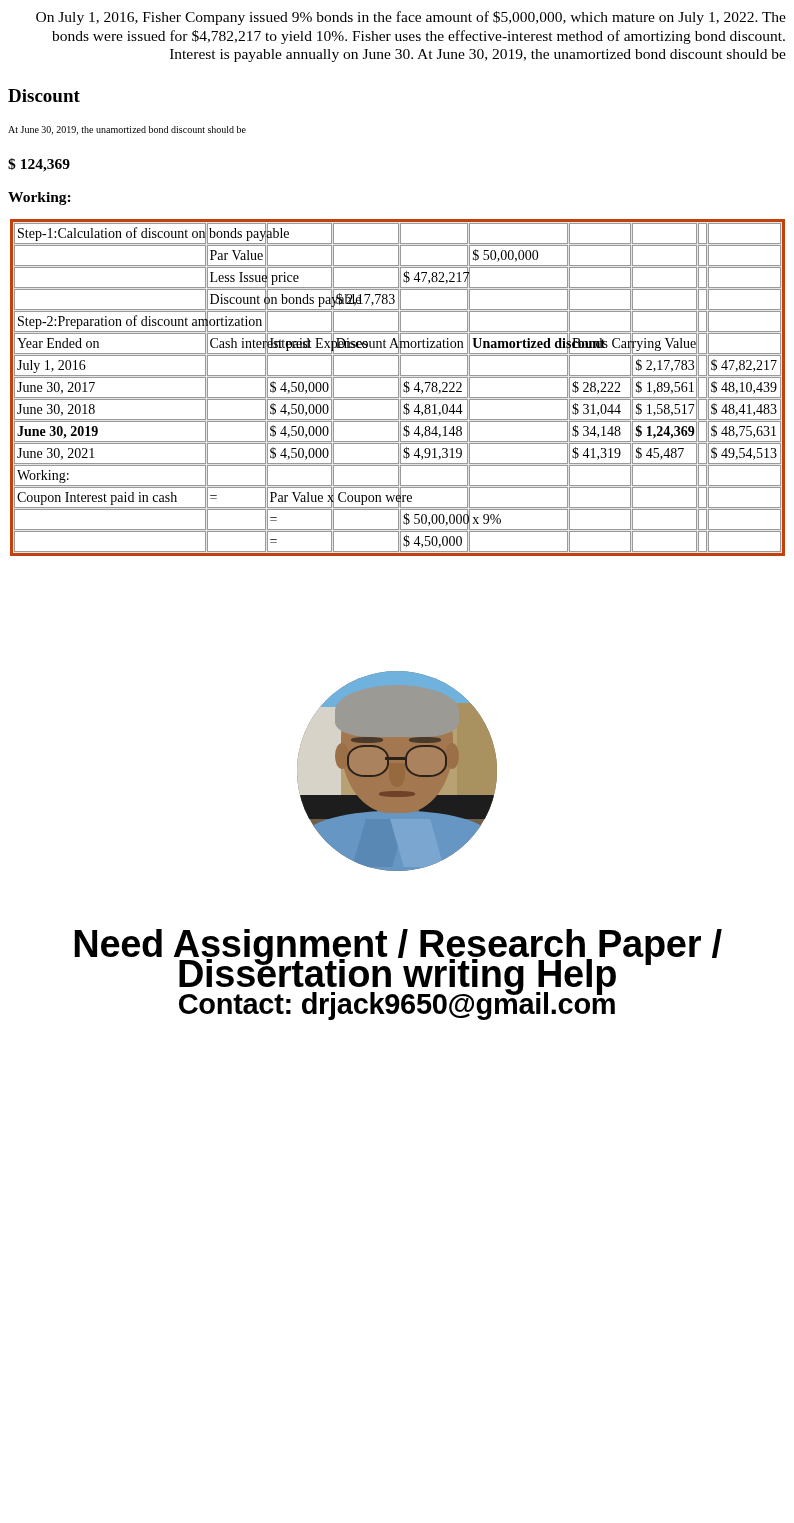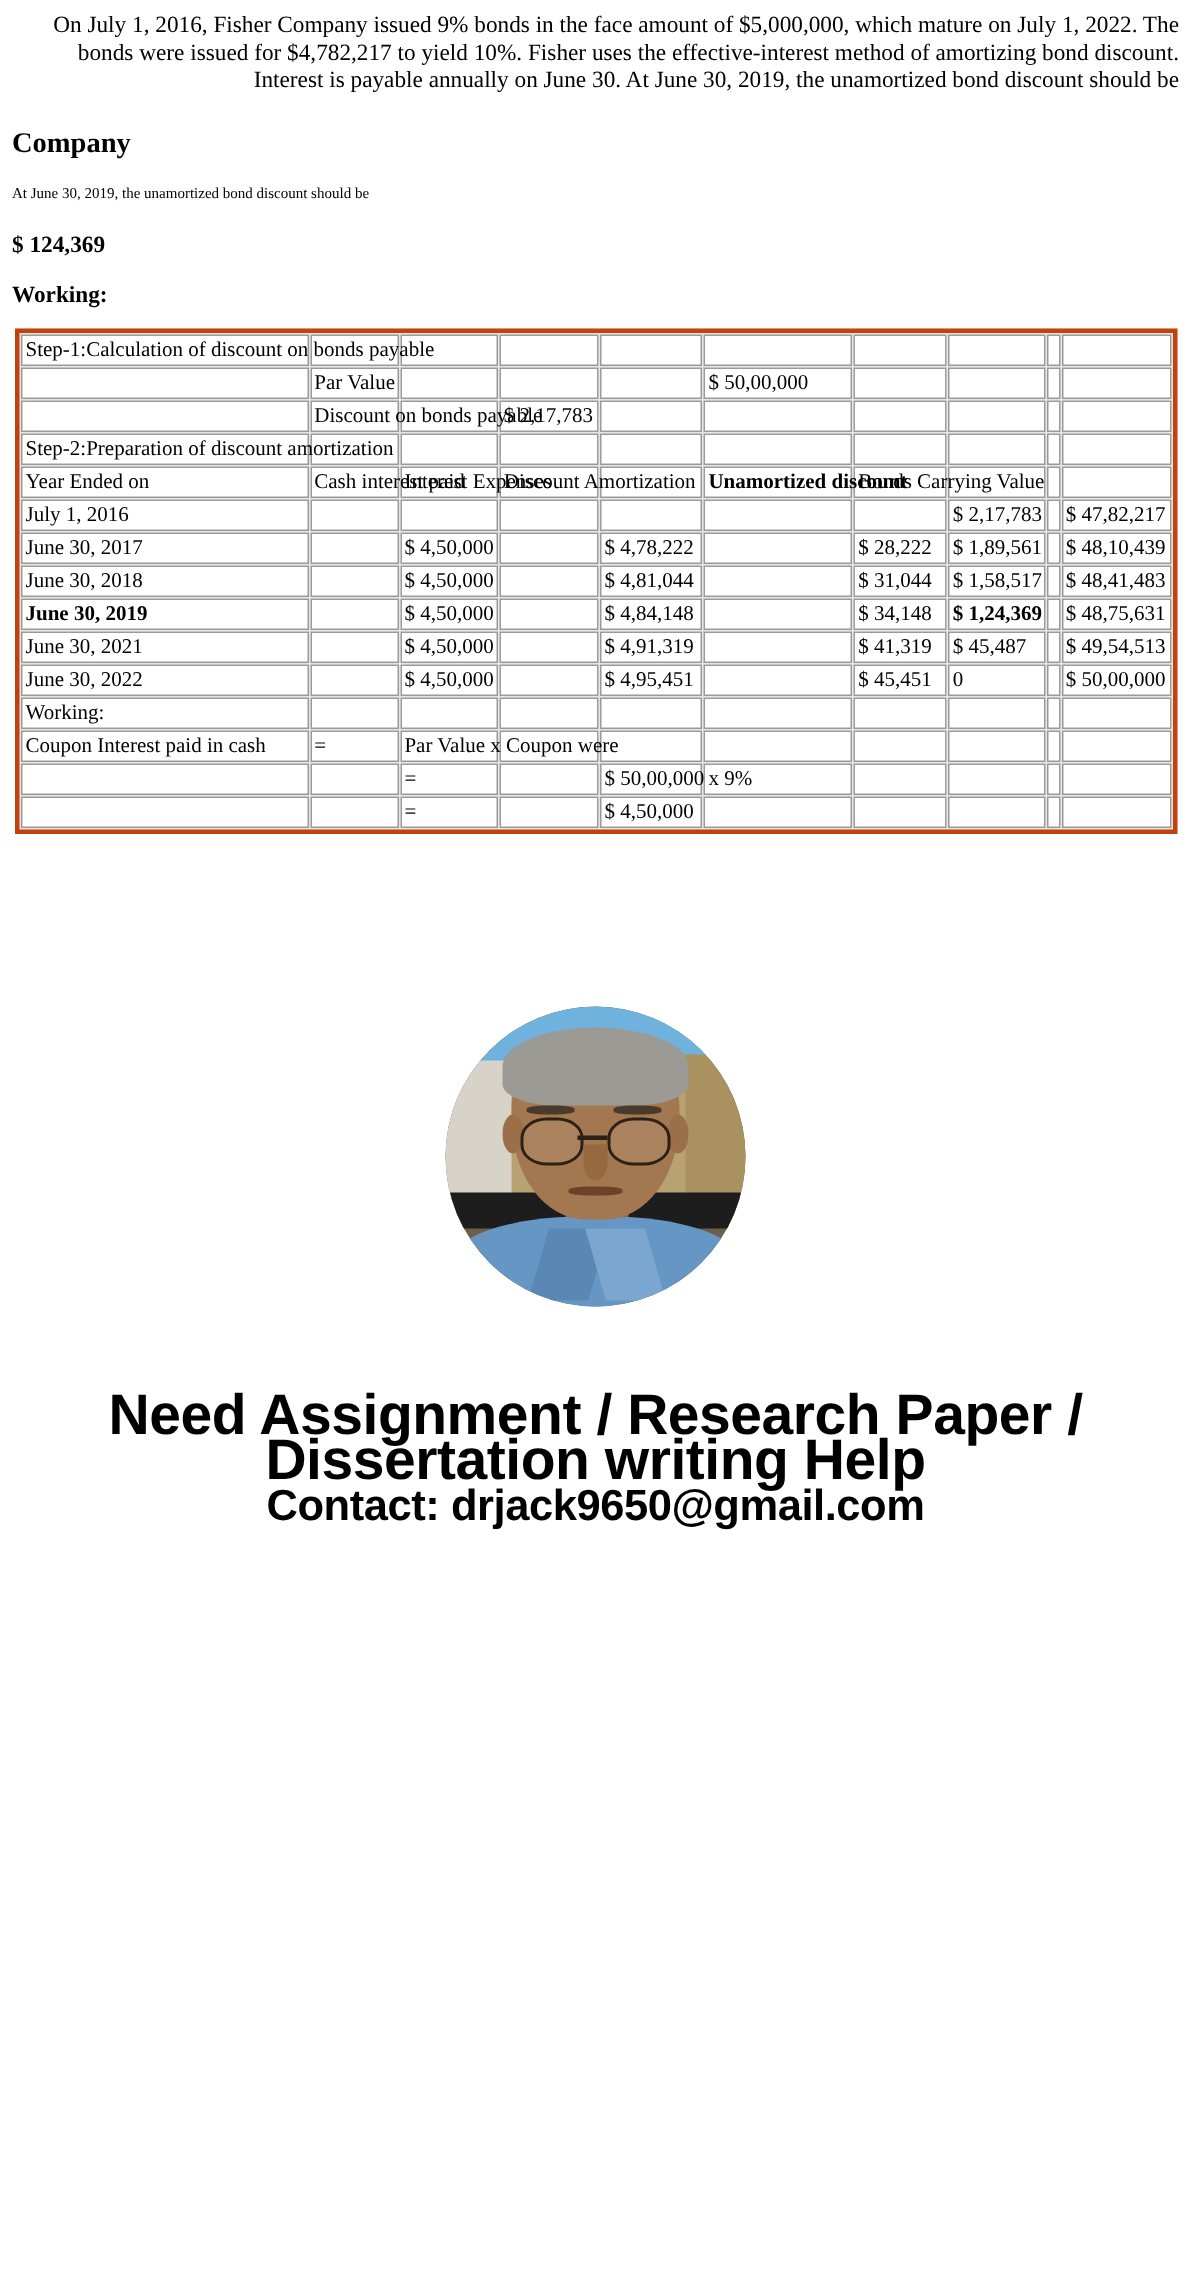--- a/index.html
+++ b/index.html
@@ -203,21 +203,21 @@
     letter-spacing: -0.3px;
   }
 </style>
 </head>
 <body>
 
 <div class="page">
 
   <p class="question">On July 1, 2016, Fisher Company issued 9% bonds in the face amount of $5,000,000, which mature on July 1, 2022. The bonds were issued for $4,782,217 to yield 10%. Fisher uses the effective-interest method of amortizing bond discount. Interest is payable annually on June 30. At June 30, 2019, the unamortized bond discount should be</p>
 
-  <h2 class="solution-heading">Company</h2>
+  <h2 class="solution-heading">Discount</h2>
 
   <p class="answer-line">At June 30, 2019, the unamortized bond discount should be</p>
 
   <p class="answer-value">$ 124,369</p>
 
   <p class="working-label">Working:</p>
 
   <div class="sheet-wrap">
     <table class="sheet">
       <colgroup>
@@ -252,20 +252,32 @@
             <td></td>
             <td></td>
             <td class="money">$ 50,00,000</td>
             <td></td>
             <td></td>
             <td></td>
             <td></td>
           </tr>
           <tr>
             <td></td>
+            <td class="wrap">Less Issue price</td>
+            <td></td>
+            <td></td>
+            <td class="money">$ 47,82,217</td>
+            <td></td>
+            <td></td>
+            <td></td>
+            <td></td>
+            <td></td>
+          </tr>
+          <tr>
+            <td></td>
             <td class="wrap">Discount on bonds payable</td>
             <td></td>
             <td class="money">$ 2,17,783</td>
             <td></td>
             <td></td>
             <td></td>
             <td></td>
             <td></td>
             <td></td>
           </tr>
@@ -345,32 +357,20 @@
             <td>June 30, 2021</td>
             <td></td>
             <td class="money">$ 4,50,000</td>
             <td></td>
             <td class="money">$ 4,91,319</td>
             <td></td>
             <td class="money">$ 41,319</td>
             <td class="money">$ 45,487</td>
             <td></td>
             <td class="money">$ 49,54,513</td>
-          </tr>
-          <tr>
-            <td>June 30, 2022</td>
-            <td></td>
-            <td class="money">$ 4,50,000</td>
-            <td></td>
-            <td class="money">$ 4,95,451</td>
-            <td></td>
-            <td class="money">$ 45,451</td>
-            <td>0</td>
-            <td></td>
-            <td class="money">$ 50,00,000</td>
           </tr>
           <tr>
             <td>Working:</td>
             <td></td>
             <td></td>
             <td></td>
             <td></td>
             <td></td>
             <td></td>
             <td></td>

